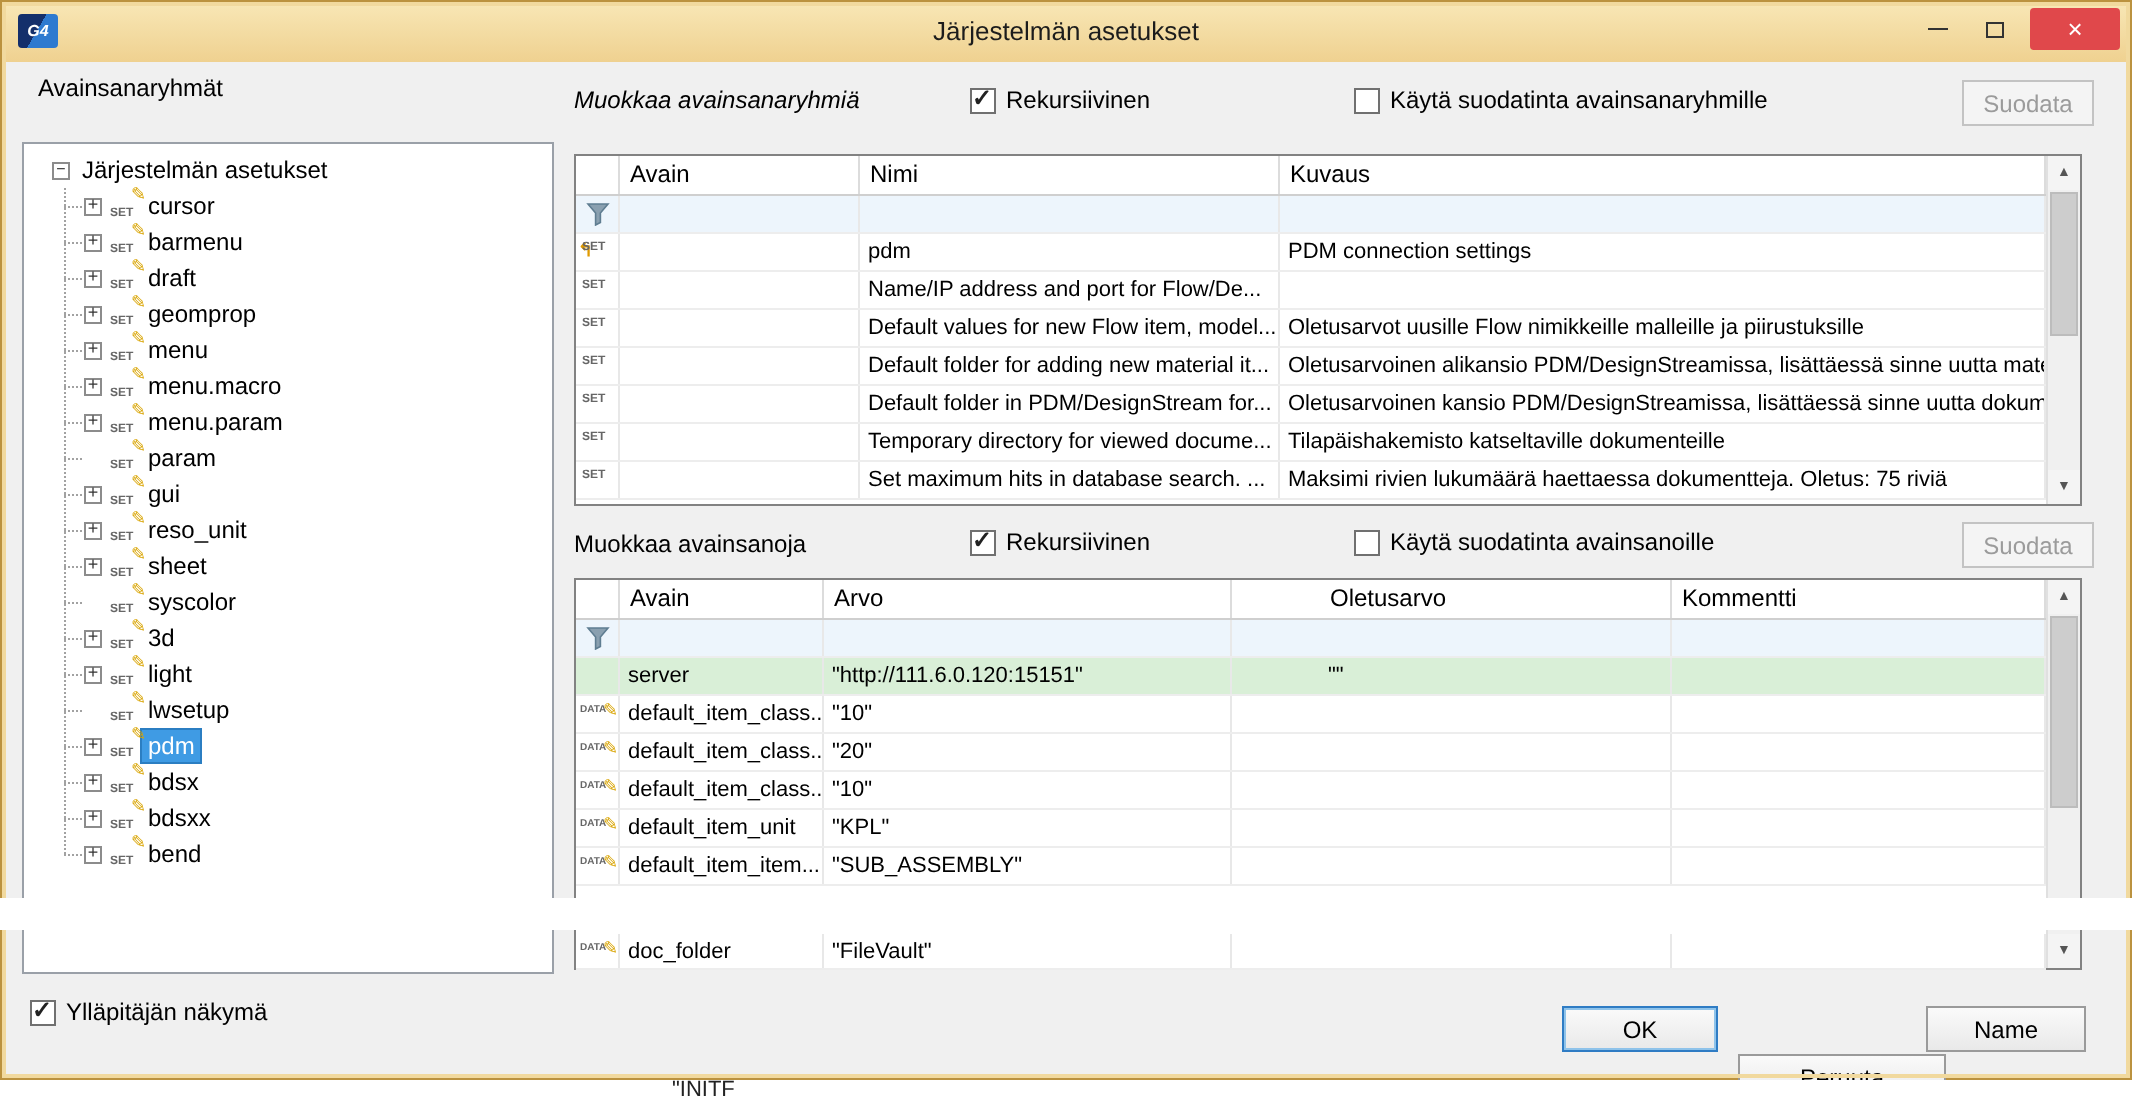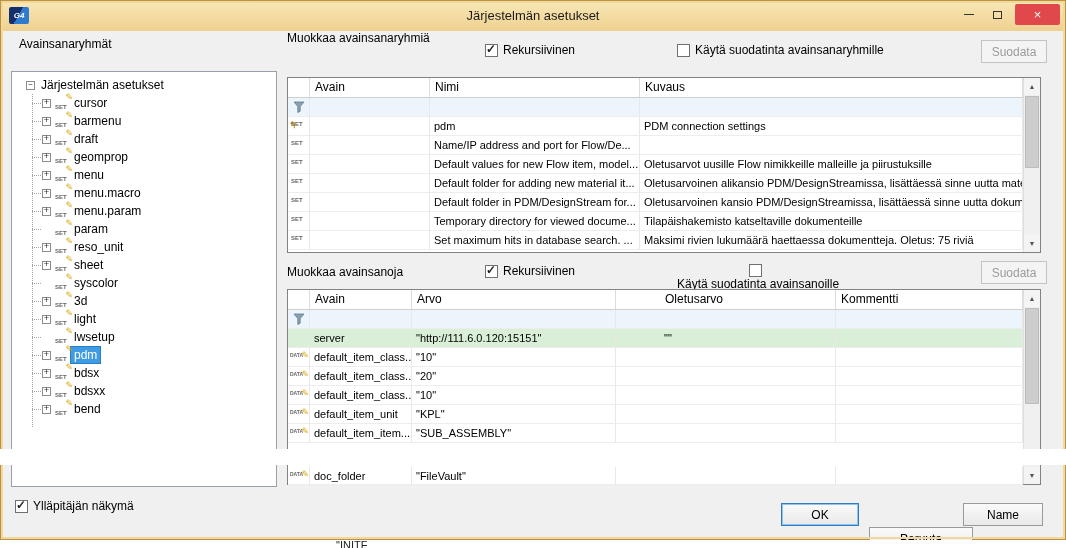--- a/index.html
+++ b/index.html
@@ -184,20 +184,27 @@
           <span class="ico-set">
             <span class="pencil"></span>
           </span>
           <span class="tlabel">param</span>
         </div>
       <div class="trow child">
           <span class="exp plus"></span>
           <span class="ico-set">
             <span class="pencil"></span>
           </span>
+          <span class="tlabel">gui</span>
+        </div>
+      <div class="trow child">
+          <span class="exp plus"></span>
+          <span class="ico-set">
+            <span class="pencil"></span>
+          </span>
           <span class="tlabel">reso_unit</span>
         </div>
       <div class="trow child">
           <span class="exp plus"></span>
           <span class="ico-set">
             <span class="pencil"></span>
           </span>
           <span class="tlabel">sheet</span>
         </div>
       <div class="trow child">
@@ -251,21 +258,21 @@
         </div>
       <div class="trow child">
           <span class="exp plus"></span>
           <span class="ico-set">
             <span class="pencil"></span>
           </span>
           <span class="tlabel">bend</span>
         </div>
     </div>
 
-    <div class="lbl" style="left:286px; top:30px;">Muokkaa avainsanaryhmiä</div>
+    <div class="lbl" style="left:286px; top:42px;font-style:italic;">Muokkaa avainsanaryhmiä</div>
     <div class="chk" style="left:484px; top:42px;">
       <span class="box checked"></span>
       <span>Rekursiivinen</span>
     </div>
     <div class="chk" style="left:676px; top:42px;">
       <span class="box"></span>
       <span>Käytä suodatinta avainsanaryhmille</span>
     </div>
     <div class="btn disabled" style="left:980px; top:39px; width:66px;">Suodata</div>
 
@@ -350,21 +357,21 @@
         <div class="sthumb" style="top:18px; height:72px;"></div>
         <div class="sbtn down">▼</div>
       </div>
     </div>
 
     <div class="lbl" style="left:286px; top:264px;">Muokkaa avainsanoja</div>
     <div class="chk" style="left:484px; top:263px;">
       <span class="box checked"></span>
       <span>Rekursiivinen</span>
     </div>
-    <div class="chk" style="left:676px; top:263px;flex-direction:column;">
+    <div class="chk" style="left:676px; top:263px;">
       <span class="box"></span>
       <span>Käytä suodatinta avainsanoille</span>
     </div>
     <div class="btn disabled" style="left:980px; top:260px; width:66px;">Suodata</div>
 
     <div class="tbl t2" style="left:286px; top:288px; width:754px; height:196px;">
       <div class="thead">
         <div class="hcell c0"></div>
         <div class="hcell c1">Avain</div>
         <div class="hcell c2">Arvo</div>

